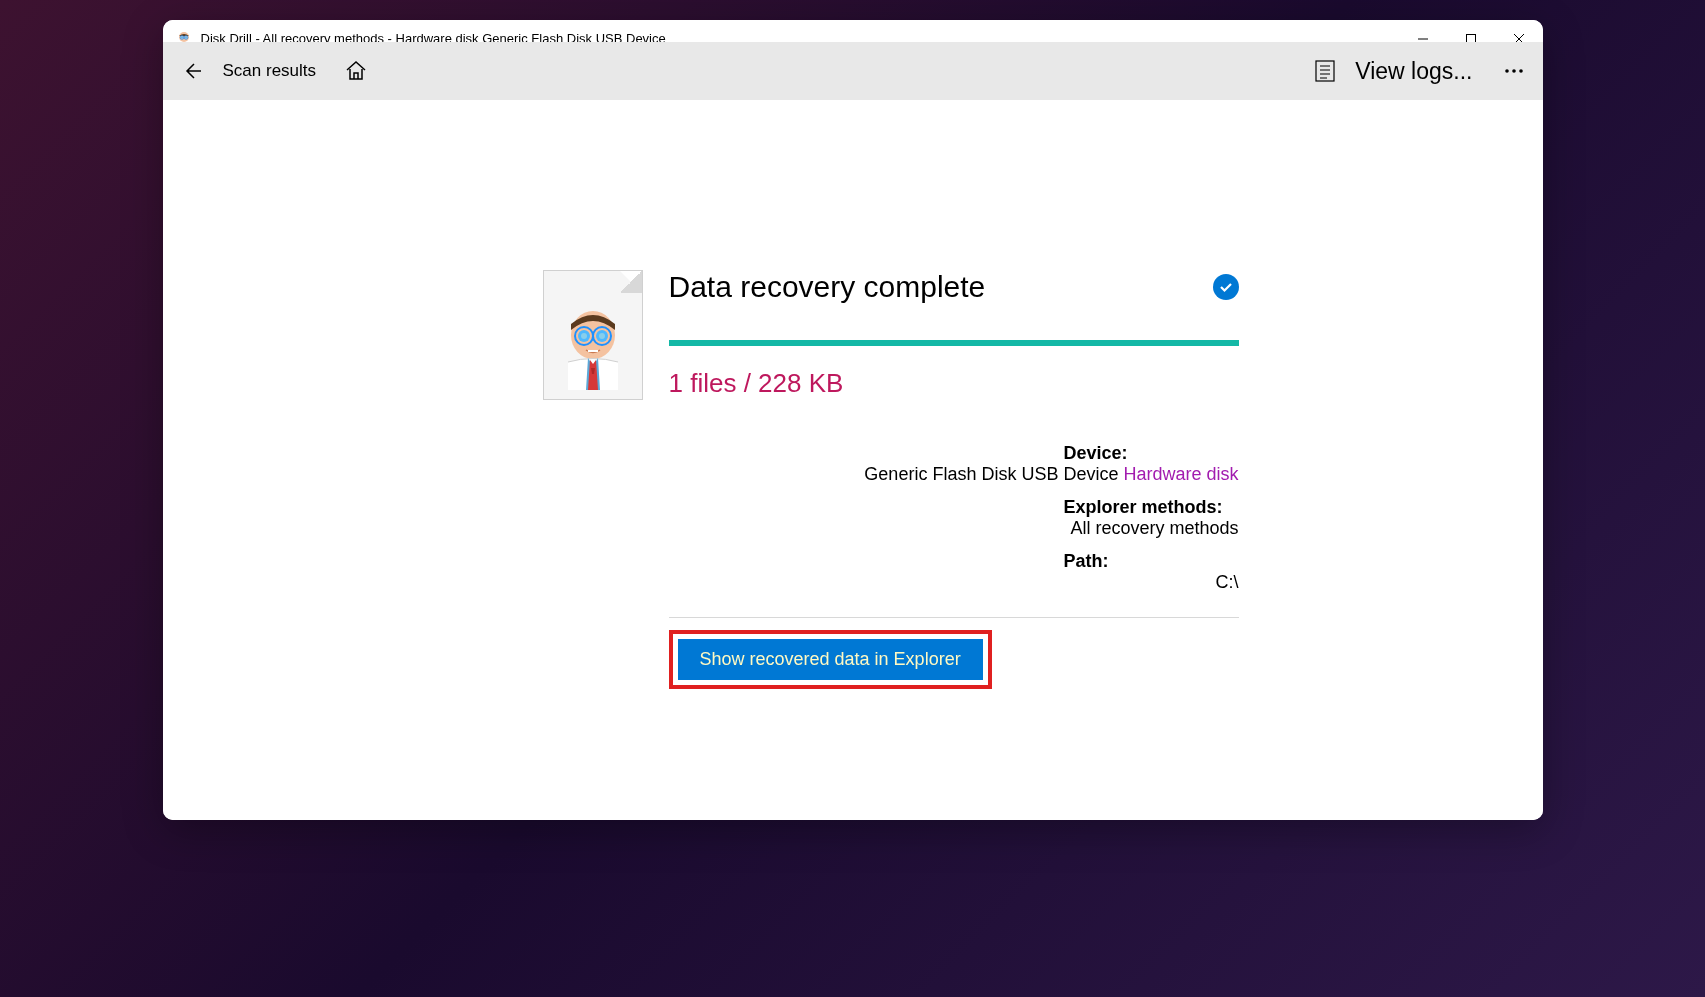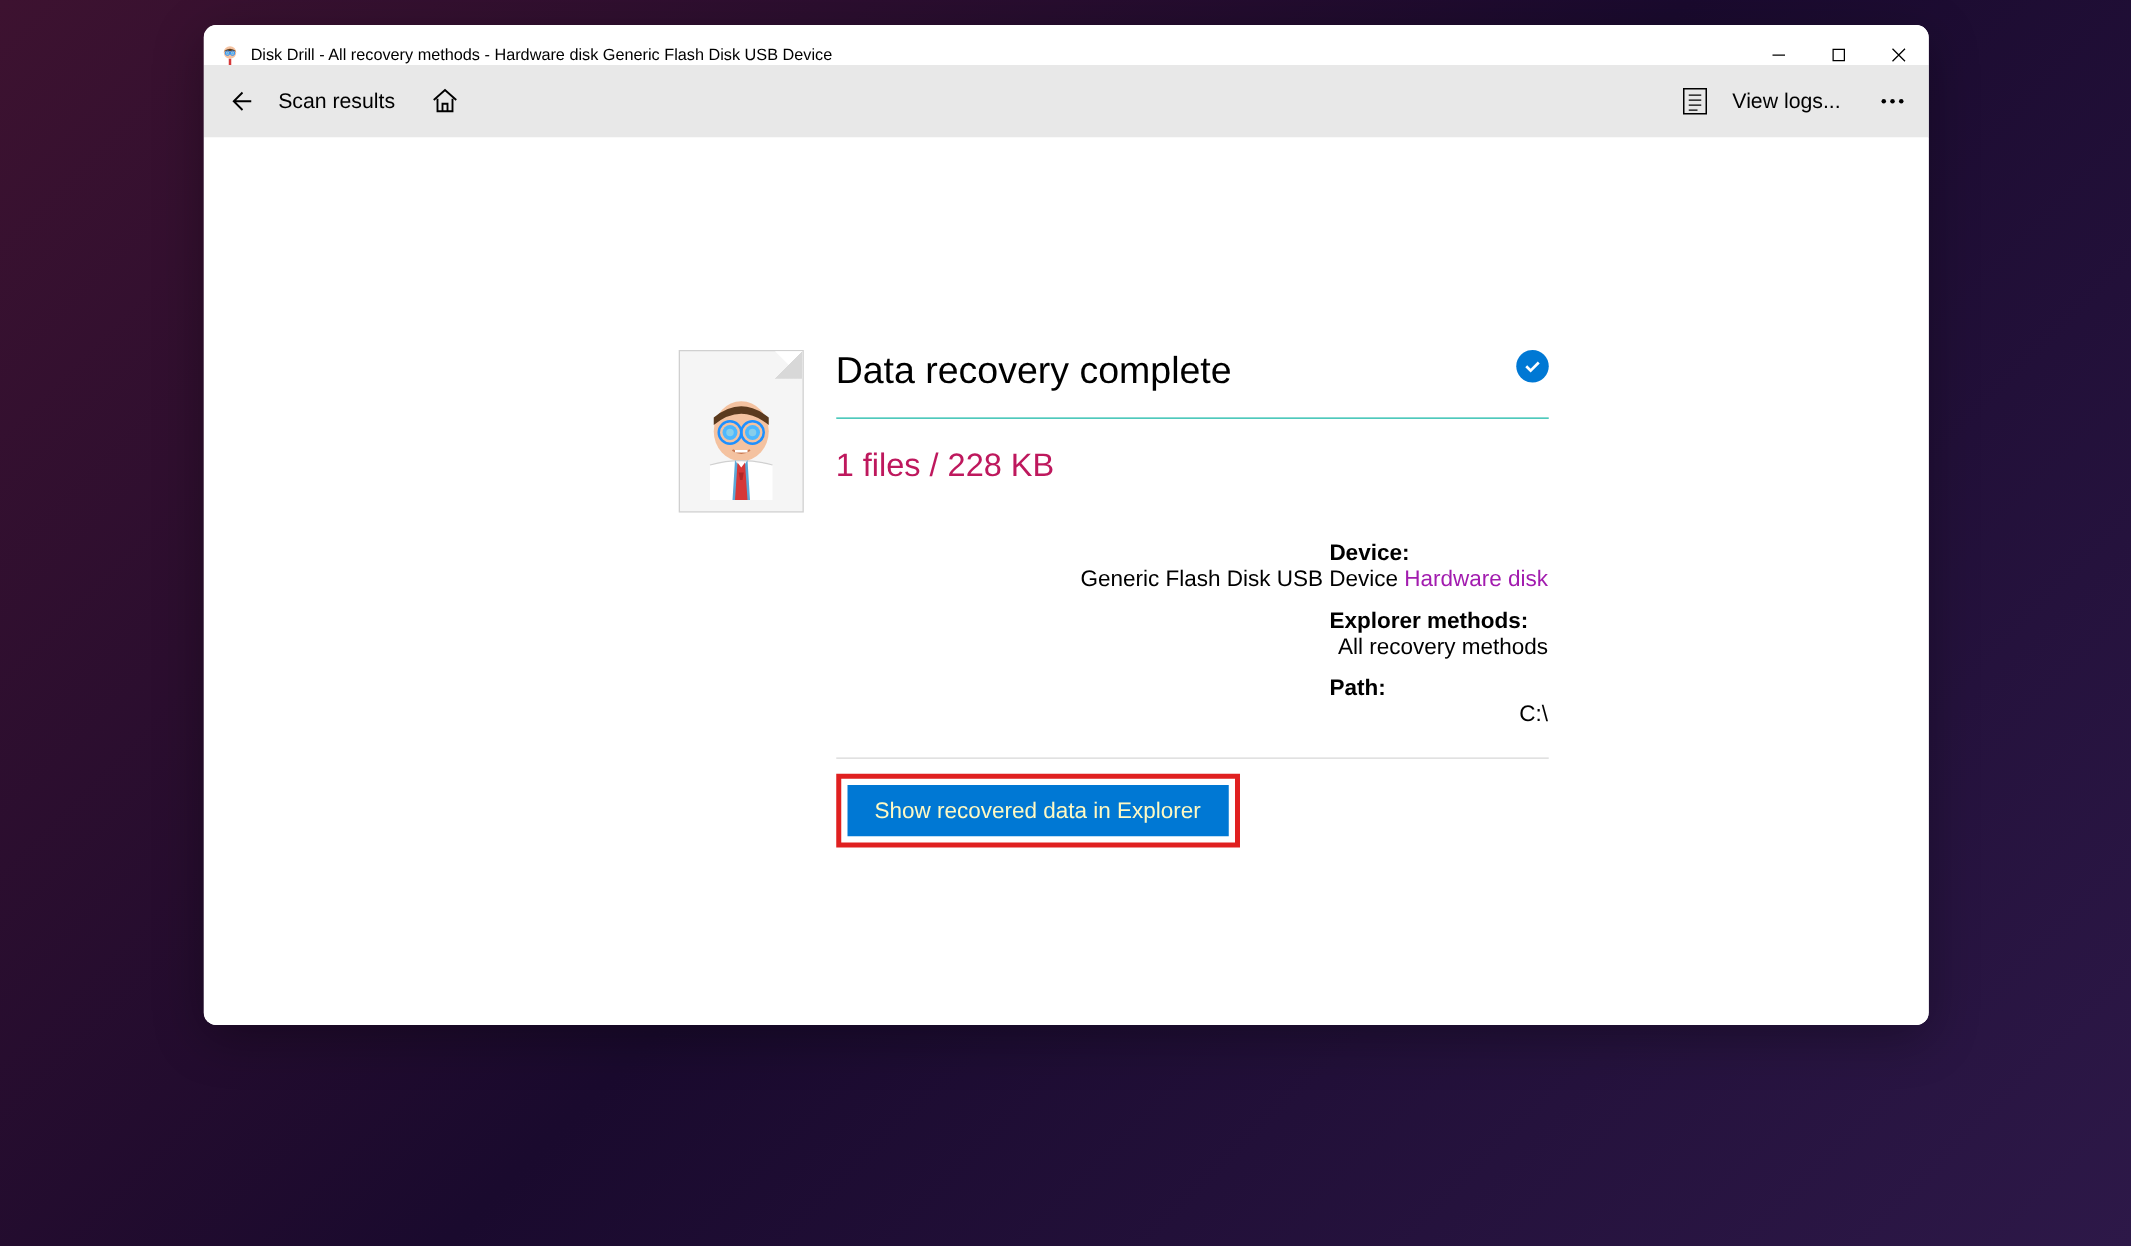--- a/index.html
+++ b/index.html
@@ -21,21 +21,21 @@
       background: #ffffff;
       border-radius: 10px;
       width: 1380px;
       height: 800px;
       overflow: hidden;
       box-shadow: 0 10px 40px rgba(0,0,0,0.3);
       display: flex;
       flex-direction: column;
     }
     .titlebar {
-      height: 32px;
+      height: 22px;
       background: #ffffff;
       display: flex;
       align-items: center;
       padding: 16px 0 0 12px;
       border-bottom: 1px solid transparent;
     }
     .titlebar-icon {
       width: 18px;
       height: 18px;
       margin-right: 8px;
@@ -90,21 +90,21 @@
       margin-left: auto;
       display: flex;
       align-items: center;
       gap: 20px;
     }
     .logs-icon {
       display: flex;
       align-items: center;
     }
     .view-logs-text {
-      font-size: 17px;
+      font-size: 23px;
       color: #000;
       cursor: pointer;
     }
     .more-button {
       cursor: pointer;
       display: flex;
       align-items: center;
       margin-left: 10px;
     }
     .content {
@@ -152,24 +152,24 @@
       left: 50%;
       transform: translateX(-50%);
       width: 70px;
       height: 90px;
     }
     .result-body {
       width: 570px;
     }
     .title-row {
       display: flex;
-      align-items: flex-start;
+      align-items: center;
       justify-content: space-between;
-      padding-bottom: 20px;
-      border-bottom: 1px solid #14b8a6;
+      padding-bottom: 36px;
+      border-bottom: 6px solid #14b8a6;
     }
     .result-title {
       font-size: 30px;
       font-weight: 400;
       color: #000;
     }
     .check-circle {
       width: 26px;
       height: 26px;
       background: #0078d4;

